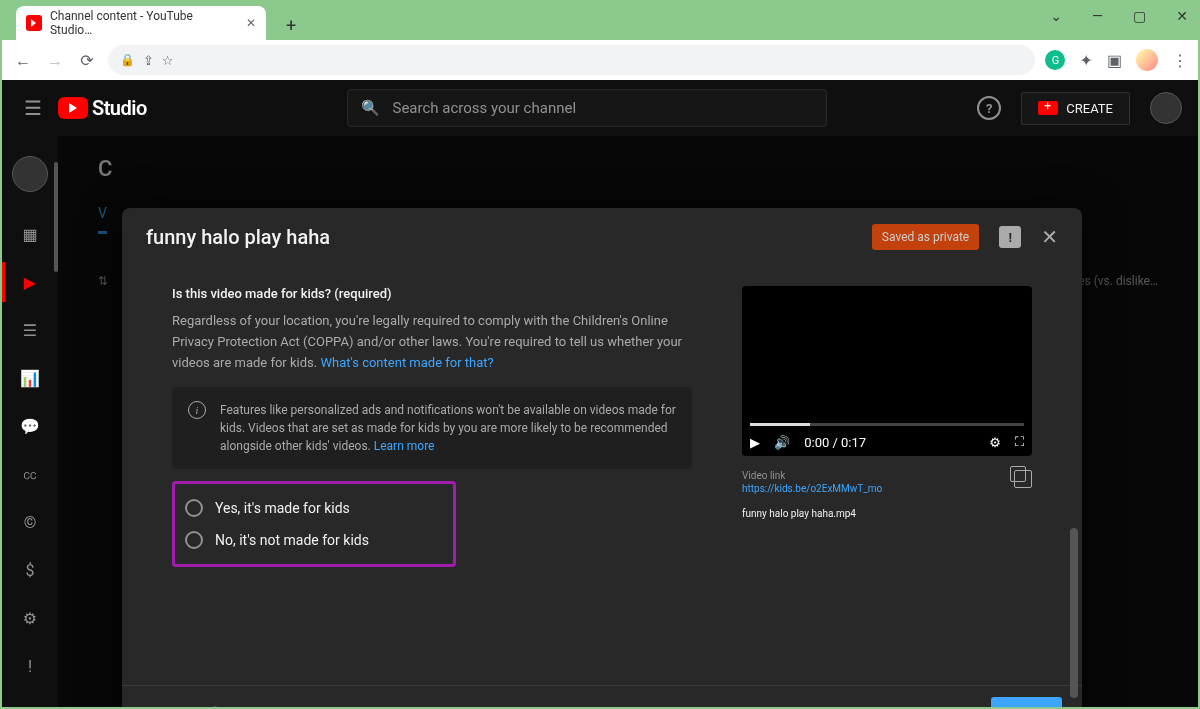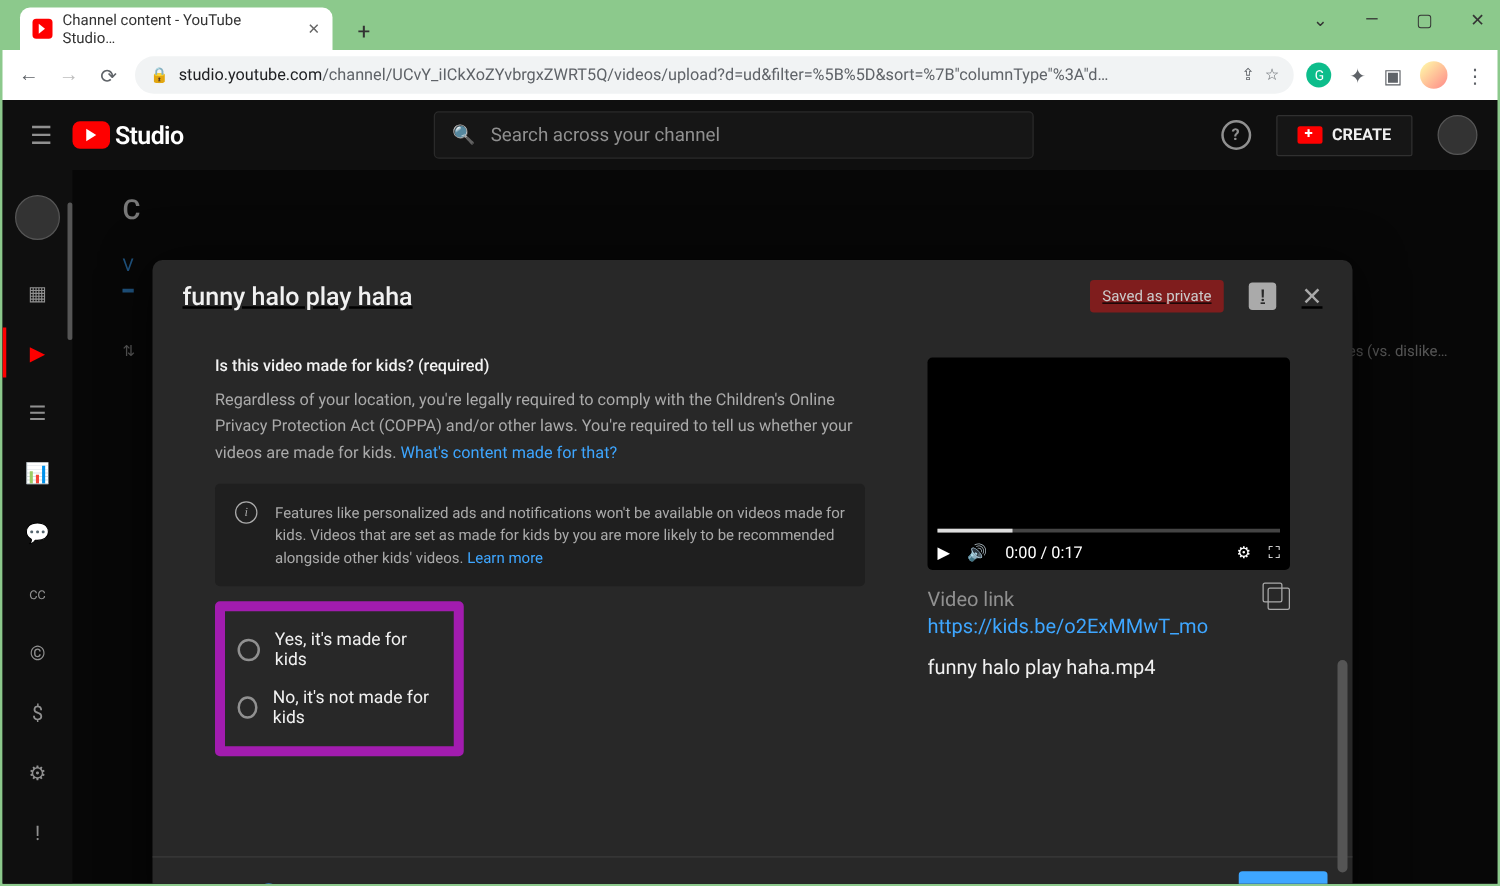--- a/index.html
+++ b/index.html
@@ -28,72 +28,72 @@
 .app { flex: 1; background: #0f0f0f; position: relative; overflow: hidden; }
 .topbar { height: 56px; display: flex; align-items: center; padding: 0 16px; gap: 10px; }
 .burger { color: #909090; font-size: 20px; cursor: pointer; padding: 6px; }
 .logo { display: flex; align-items: center; gap: 4px; }
 .logo-play { width: 30px; height: 22px; background: #f00; border-radius: 6px; position: relative; }
 .logo-play::after { content: ""; position: absolute; left: 11px; top: 6px; border-left: 8px solid #fff; border-top: 5px solid transparent; border-bottom: 5px solid transparent; }
 .logo-text { color: #fff; font-weight: 600; font-size: 20px; letter-spacing: -0.5px; }
 .search-box { margin-left: 190px; width: 480px; height: 38px; background: #161616; border: 1px solid #2a2a2a; border-radius: 4px; display: flex; align-items: center; padding: 0 14px; gap: 12px; color: #909090; font-size: 15px; }
 .top-right { margin-left: auto; display: flex; align-items: center; gap: 20px; }
 .help-icon { width: 24px; height: 24px; border: 2px solid #909090; border-radius: 50%; color: #909090; display: flex; align-items: center; justify-content: center; font-size: 13px; font-weight: bold; cursor: pointer; }
-.create-btn { background: #161616; border: 1px solid #303030; padding: 8px 16px; display: flex; align-items: center; gap: 8px; color: #f1f1f1; font-size: 13px; font-weight: 700; cursor: pointer; border-radius: 2px; }
+.create-btn { background: #161616; border: 1px solid #303030; padding: 8px 16px; display: flex; align-items: center; gap: 8px; color: #f1f1f1; font-size: 13px; font-weight: 400; cursor: pointer; border-radius: 2px; }
 .create-icon { width: 20px; height: 14px; background: #f00; border-radius: 2px; position: relative; }
 .create-icon::after { content: "+"; position: absolute; color: #fff; left: 6px; top: -2px; font-size: 12px; }
 .avatar-top { width: 32px; height: 32px; border-radius: 50%; background: #333; border: 1px solid #555; }
 
 .sidebar { position: absolute; top: 56px; left: 0; width: 56px; bottom: 0; background: #0f0f0f; display: flex; flex-direction: column; align-items: center; padding-top: 20px; gap: 8px; }
 .sb-avatar { width: 36px; height: 36px; border-radius: 50%; background: #333; border: 1px solid #555; margin-bottom: 14px; }
 .sb-item { width: 56px; height: 40px; display: flex; align-items: center; justify-content: center; color: #909090; cursor: pointer; position: relative; }
 .sb-item.active { color: #f00; }
 .sb-item.active::before { content: ""; position: absolute; left: 0; top: 0; bottom: 0; width: 3px; background: #f00; }
 .sb-scroll { position: absolute; right: 0; top: 26px; width: 4px; height: 110px; background: #555; border-radius: 2px; }
 
 .backdrop { position: absolute; inset: 56px 0 0 56px; background: rgba(0,0,0,0.5); }
 .bg-content { position: absolute; top: 56px; left: 56px; right: 0; padding: 20px 40px; color: #f1f1f1; }
 .bg-title { font-size: 22px; font-weight: 500; }
 .bg-tabs { margin-top: 24px; display: flex; gap: 20px; font-size: 14px; color: #aaa; }
 .bg-tab.active { color: #3ea6ff; border-bottom: 3px solid #3ea6ff; padding-bottom: 10px; }
 .bg-table { margin-top: 40px; display: flex; align-items: center; justify-content: space-between; font-size: 12px; color: #aaa; }
 
 .modal { position: absolute; top: 128px; left: 120px; width: 960px; height: 533px; background: #282828; border-radius: 8px; display: flex; flex-direction: column; box-shadow: 0 4px 40px rgba(0,0,0,0.7); }
-.modal-header { height: 58px; display: flex; align-items: center; padding: 0 24px; text-decoration: underline; }
+.modal-header { height: 58px; display: flex; align-items: center; padding: 0 24px; }
 .modal-title { color: #f1f1f1; font-size: 20px; font-weight: 500; flex: 1; }
-.badge { background: #7f1d1d; color: #ccc; font-size: 12px; padding: 6px 10px; border-radius: 3px; }
+.badge { background: #c2410c; color: #ccc; font-size: 12px; padding: 6px 10px; border-radius: 3px; }
 .feedback-icon { width: 22px; height: 22px; background: #aaa; border-radius: 3px; margin: 0 20px; position: relative; display: flex; align-items: center; justify-content: center; color: #282828; font-weight: bold; font-size: 13px; }
 .close-x { color: #aaa; font-size: 20px; cursor: pointer; }
 
 .stepper { height: 62px; display: flex; align-items: center; padding: 0 110px; position: relative; }
 .stepper-line { position: absolute; left: 135px; right: 135px; top: 48px; height: 2px; background: #555; }
 .step { flex: 1; text-align: center; color: #aaa; font-size: 14px; position: relative; }
 .step.active { color: #3ea6ff; font-weight: 500; }
 .step-dot { position: absolute; top: 26px; left: 50%; transform: translateX(-50%); width: 10px; height: 10px; border-radius: 50%; background: #555; }
 .step.active .step-dot { width: 18px; height: 18px; background: #282828; border: 3px solid #3ea6ff; top: 20px; }
 
 .modal-body { flex: 1; display: flex; padding: 20px 50px 0; gap: 50px; overflow: hidden; }
 .left-col { flex: 1; color: #aaa; font-size: 13px; }
 .sec-title { color: #f1f1f1; font-size: 15px; font-weight: 500; margin-bottom: 12px; }
 .sec-sub { color: #f1f1f1; font-size: 13px; font-weight: 500; margin-bottom: 10px; }
 .sec-desc { line-height: 1.6; color: #aaa; }
 .link { color: #3ea6ff; cursor: pointer; }
 .info-box { background: #1f1f1f; border-radius: 4px; padding: 14px 16px; margin-top: 14px; display: flex; gap: 14px; font-size: 12px; line-height: 1.5; }
 .info-i { width: 18px; height: 18px; border: 1.5px solid #aaa; border-radius: 50%; flex-shrink: 0; display: flex; align-items: center; justify-content: center; font-size: 10px; font-style: italic; font-family: serif; }
-.radio-group { border: 8px solid #a21caf; border-radius: 4px; padding: 8px 10px; margin-top: 12px; width: 199px; }
+.radio-group { border: 3px solid #a21caf; border-radius: 4px; padding: 8px 10px; margin-top: 12px; width: 284px; }
 .radio-opt { display: flex; align-items: center; gap: 12px; padding: 7px 0; color: #f1f1f1; font-size: 14px; cursor: pointer; }
 .radio-circle { width: 18px; height: 18px; border: 2px solid #909090; border-radius: 50%; }
 
 .right-col { width: 290px; }
 .preview { width: 290px; height: 170px; background: #000; border-radius: 4px; position: relative; }
 .prog-bar { position: absolute; bottom: 30px; left: 8px; right: 8px; height: 3px; background: #444; }
 .prog-fill { width: 60px; height: 100%; background: #ddd; }
 .player-ctrl { position: absolute; bottom: 6px; left: 8px; right: 8px; display: flex; align-items: center; gap: 14px; color: #fff; font-size: 13px; }
 .player-ctrl .spacer { flex: 1; }
-.meta { margin-top: 14px; font-size: 16px; }
+.meta { margin-top: 14px; font-size: 10px; }
 .meta-label { color: #909090; margin-bottom: 2px; }
 .meta-link { color: #3ea6ff; cursor: pointer; }
 .meta-value { color: #f1f1f1; }
 .meta-row { display: flex; justify-content: space-between; align-items: flex-start; margin-bottom: 14px; }
 .copy-icon { width: 18px; height: 18px; border: 1.5px solid #aaa; border-radius: 2px; position: relative; cursor: pointer; }
 .copy-icon::after { content: ""; position: absolute; width: 14px; height: 14px; border: 1.5px solid #aaa; border-radius: 2px; top: -5px; left: -5px; }
 
 .modal-footer { height: 56px; border-top: 1px solid #3a3a3a; display: flex; align-items: center; padding: 0 20px; gap: 14px; }
 .foot-icon { color: #3ea6ff; cursor: pointer; }
 .foot-icon svg { display: block; }
@@ -118,23 +118,20 @@
       <span class="tab-close">✕</span>
     </div>
     <span class="tab-plus">+</span>
   </div>
   <div class="addr-bar">
     <span class="nav-btn">←</span>
     <span class="nav-btn disabled">→</span>
     <span class="nav-btn">⟳</span>
     <div class="url-box">
       <span class="lock-icon">🔒</span>
-      <span class="url-text">
-        <span class="dark">studio.youtube.com</span><span>/channel/UCvY_iICkXoZYvbrgxZWRT5Q/videos/upload?d=ud&amp;filter=%5B%5D&amp;sort=%7B"columnType"%3A"d…</span>
-      </span>
       <span>⇪</span>
       <span>☆</span>
     </div>
     <div class="addr-icons">
       <span class="circle green-circle">G</span>
       <span>✦</span>
       <span>▣</span>
       <span class="avatar-s"></span>
       <span>⋮</span>
     </div>

